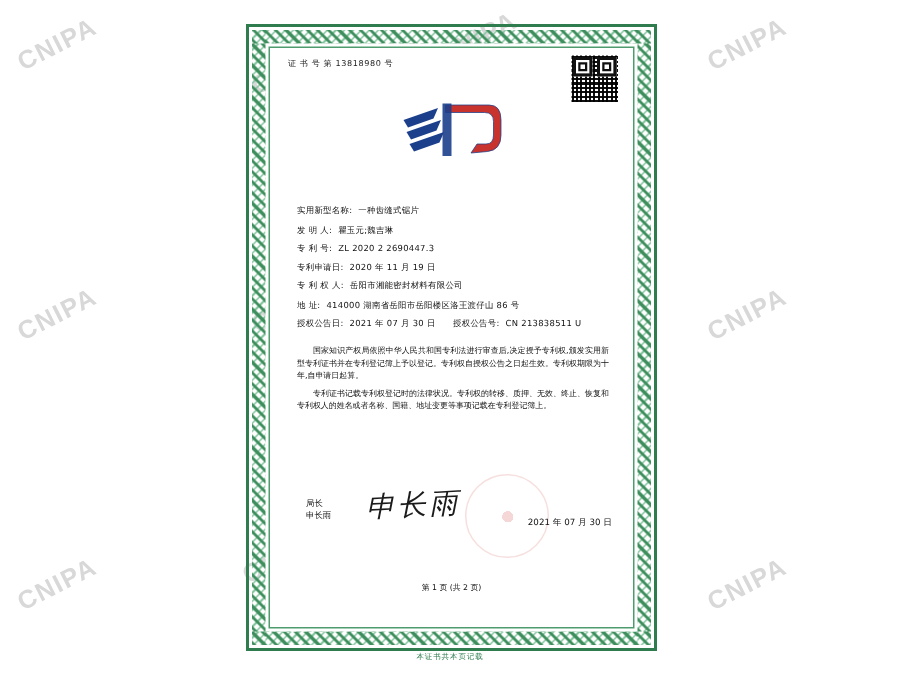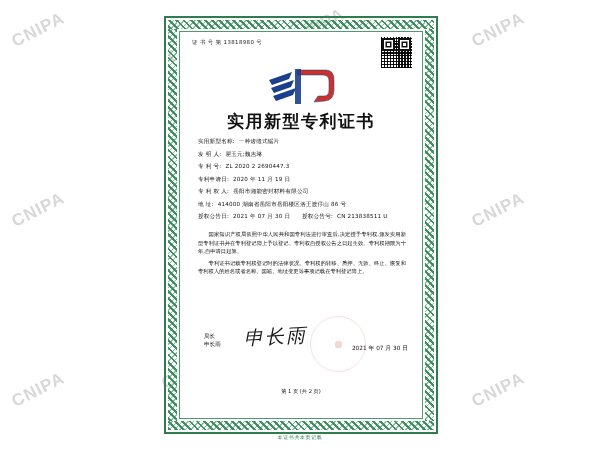--- a/index.html
+++ b/index.html
@@ -306,21 +306,20 @@
         <svg viewBox="0 0 140 80" width="70" height="40" aria-hidden="true">
           <path d="M62 4 L120 4 Q136 4 136 24 L136 44 Q136 64 118 66 L96 68 L104 56 L116 56 Q126 56 126 44 L126 26 Q126 14 114 14 L62 14 Z" fill="#c8332e"></path>
           <path d="M62 4 L120 4 Q136 4 136 24 L136 44 Q136 64 118 66 L96 68 L104 56 L116 56 Q126 56 126 44 L126 26 Q126 14 114 14 L62 14 Z" fill="none" stroke="#1b3f8b" stroke-width="1"></path>
           <path d="M6 24 L52 8 L46 22 L12 34 Z" fill="#1b3f8b"></path>
           <path d="M10 40 L56 24 L50 38 L16 50 Z" fill="#1b3f8b"></path>
           <path d="M14 56 L60 40 L54 54 L20 66 Z" fill="#1b3f8b"></path>
           <path d="M58 2 L70 2 L70 72 L58 72 Z" fill="#1b3f8b" opacity="0.9"></path>
         </svg>
       </div>
 
-      <div class="title">实用新型专利证书</div>
 
       <div class="fields">
 
         <div class="frow">
           <span class="flabel">实用新型名称:</span>
           <span class="fvalue">一种齿缝式锯片</span>
         </div>
 
         <div class="frow">
           <span class="flabel">发 明 人:</span>

